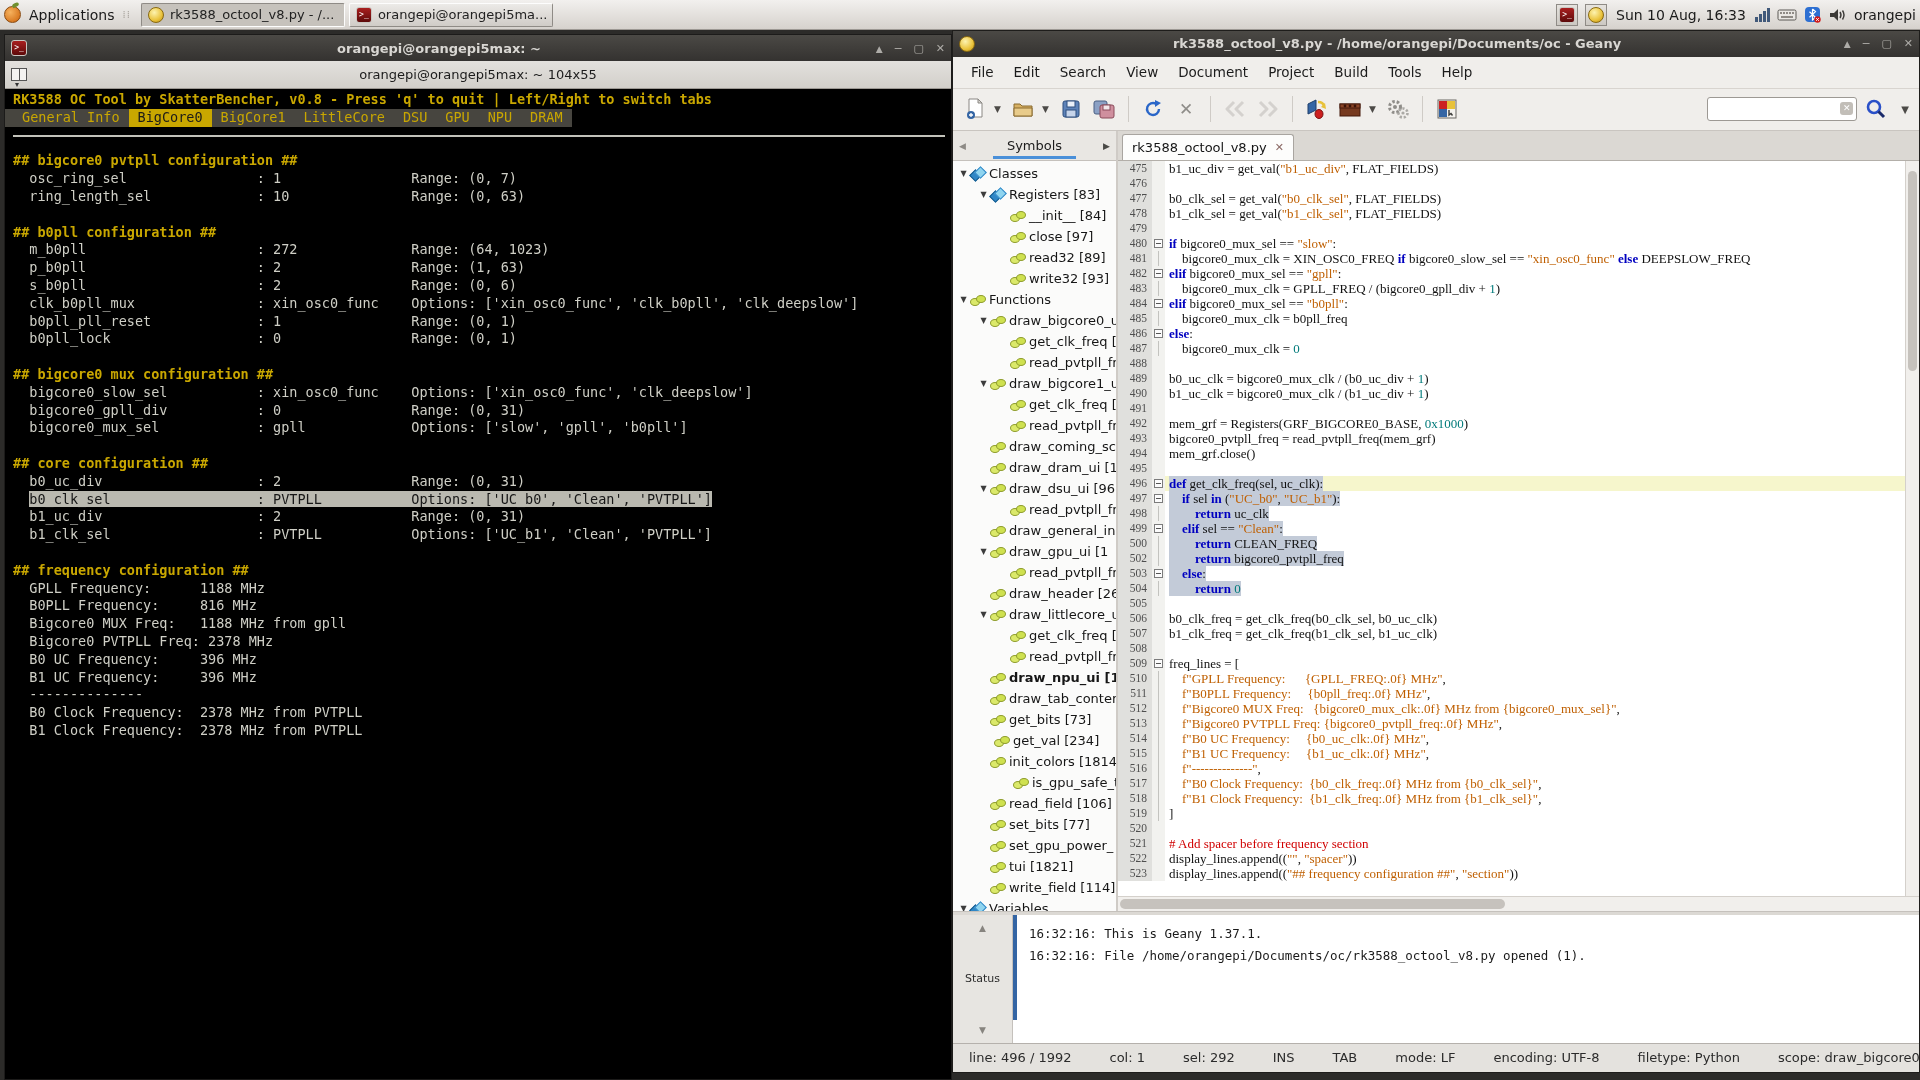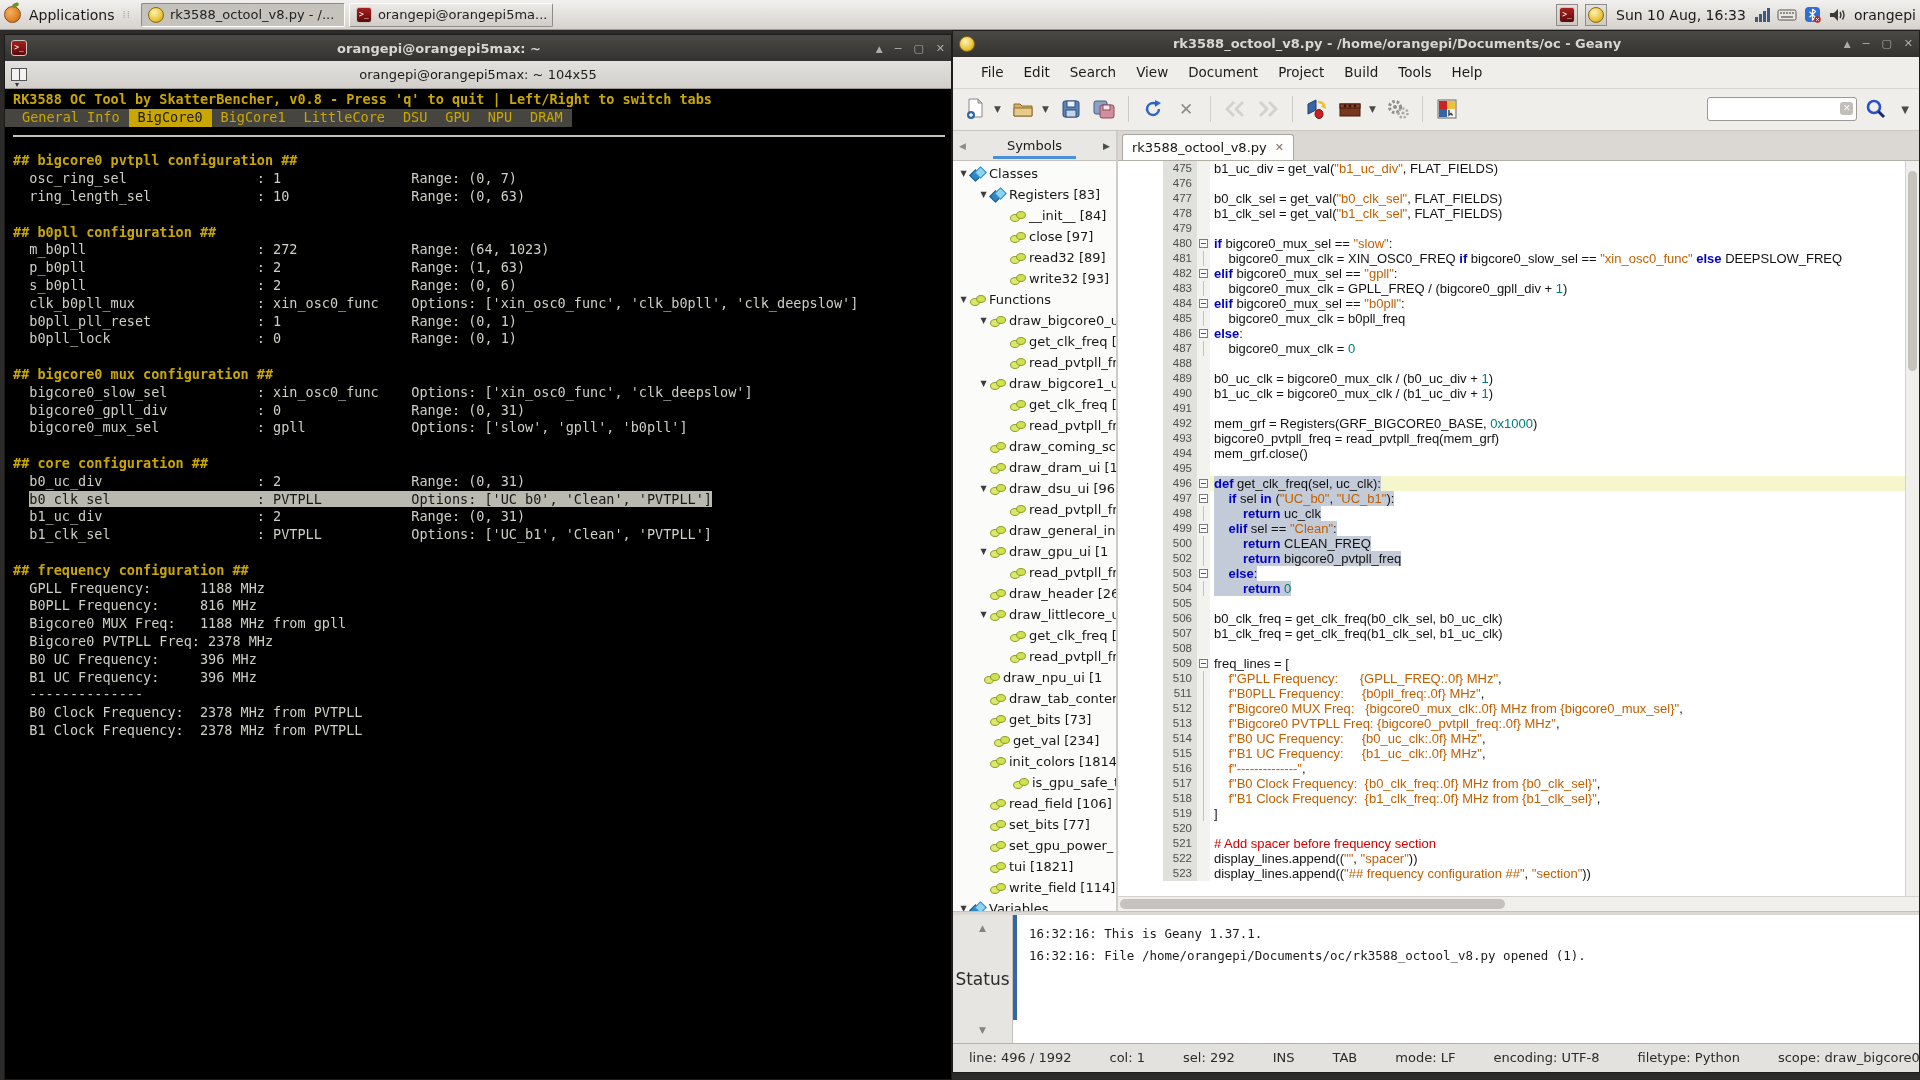--- a/index.html
+++ b/index.html
@@ -68,21 +68,21 @@
   .tabstrip { display:inline-block; background:#47453f; padding-left:8px; }
   .tui-tab { display:inline-block; padding:0 9px; color:#c9a700; }
   .tui-tab.sel { background:#c9a700; color:#1d1c18; }
   .sepline { height:2px; background:#c2c2ba; margin-top:8px; margin-right:6px; }
   .hlrow { background:#bab9b0; color:#171717; }
 
   
   #geany-win { position:absolute; left:952px; top:30px; width:968px; height:1043px; z-index:5;
                background:#efedea; border:1px solid #1e1d1b; display:flex; flex-direction:column; }
   #geany-menubar { height:33px; background:#f0eeeb; border-bottom:1px solid #d8d4cf;
-                   display:flex; align-items:center; padding-left:18px; }
+                   display:flex; align-items:center; padding-left:8px; }
   .menu-item { font-size:13.5px; color:#1b1b1b; padding:4px 10px; }
   #geany-toolbar { height:43px; background:#f0eeeb; border-bottom:1px solid #c9c5c0;
                    display:flex; align-items:center; padding:0 8px; gap:5px; }
   .tbtn { width:28px; height:30px; display:flex; align-items:center; justify-content:center; flex:0 0 auto; }
   .tsep { width:1px; height:26px; background:#cfcbc6; margin:0 5px; flex:0 0 auto; }
   .drop { font-size:9px; color:#4c4a47; width:10px; }
   .dis { opacity:.45; }
   #search-entry { width:150px; height:24px; border:1px solid #9d9994; border-radius:3px;
                   background:#fff; font-size:13px; padding:0 20px 0 6px; color:#222; }
   .entry-wrap { position:relative; margin-left:auto; }
@@ -108,21 +108,21 @@
   .ico-method::before { left:0; top:4px; background:#dbe96a; border:1px solid #8e9c2e; }
   .ico-method::after  { left:6px; top:1px; background:#cfe14f; border:1px solid #8e9c2e; }
 
   #editor-pane { flex:1; display:flex; flex-direction:column; min-width:0; }
   #edit-tabbar { height:30px; background:#dbd8d3; border-bottom:1px solid #b3afa9;
                  display:flex; align-items:flex-end; padding-left:4px; }
   #edit-tab { background:#fdfdfc; border:1px solid #a9a5a0; border-bottom:none; border-radius:3px 3px 0 0;
               height:26px; display:flex; align-items:center; gap:8px; padding:0 9px; font-size:13px; color:#151515; }
   .tab-close { color:#8c6a66; font-size:11px; }
   #code-area { height:735px; background:#fff; position:relative; overflow:hidden; display:flex; flex-direction:column; }
-  .crow { height:15px; display:flex; font-family:Liberation Sans, sans-serif; font-size:13px; line-height:15px;margin-left:45px; }
+  .crow { height:15px; display:flex; font-family:Liberation Serif, serif; font-size:13px; line-height:15px; }
   .lnum { width:34px; background:#e0e0dd; color:#4e4e4e; text-align:right; padding-right:5px;
           font-size:11.5px; flex:0 0 auto; }
   .fold { width:13px; background:#f2f2ef; flex:0 0 auto; display:flex; align-items:center; justify-content:center; }
   .fbox { width:9px; height:9px; border:1px solid #7c7c7c; background:#fcfcfc; position:relative; }
   .fbox::after { content:""; position:absolute; left:1px; right:1px; top:3px; height:1px; background:#555; }
   .flinev { width:1px; height:15px; background:#c3c3bf; }
   .ctext { flex:1; white-space:pre; padding-left:4px; overflow:hidden; color:#111; }
   .crow.cur .ctext { background:#f6f6cc; }
   .selbg { background:#c3cbd8; }
   .sk { color:#0000c0; font-weight:bold; }
@@ -131,21 +131,21 @@
   .sc { color:#d00000; }
   #vscroll { position:absolute; right:0; top:0; bottom:0; width:14px; background:#f1efec; border-left:1px solid #d4d0cb; }
   #vthumb { position:absolute; left:2px; right:2px; top:10px; height:200px; background:#c6c2bd; border-radius:5px; }
   #hscroll { height:15px; background:#f1efec; border-top:1px solid #d4d0cb; position:relative; }
   #hthumb { position:absolute; left:2px; top:2px; width:385px; height:10px; background:#c6c2bd; border-radius:5px; }
 
   #splitter { height:4px; background:#dcd9d4; border-top:1px solid #c5c1bc; }
   #msgwin { height:130px; display:flex; background:#fff; }
   #msg-tabs { width:60px; background:#e7e5e1; border-right:1px solid #c5c1bc;
               display:flex; flex-direction:column; align-items:center; justify-content:space-between; padding:8px 0; }
-  #msg-tab-label { font-size:17px; color:#2c2c2c; }
+  #msg-tab-label { font-size:11px; color:#2c2c2c; }
   .msg-arrow { font-size:9px; color:#87847f; }
   #msg-body { flex:1; position:relative; padding:8px 0 0 16px;
               font-family:"DejaVu Sans Mono", monospace; font-size:12.5px; line-height:22px; color:#1b1b1b; }
   #msg-indicator { position:absolute; left:0; top:0; width:4px; height:105px; background:#3465a4; }
   #statusbar { height:30px; background:#e4e2de; border-top:1px solid #b5b1ac;
                display:flex; align-items:center; font-size:13px; color:#2b2b2b;
                padding-left:16px; column-gap:38px; white-space:nowrap; overflow:hidden; }
 
   
   svg { display:block; }
@@ -513,21 +513,21 @@
           <div class="trow" style="padding-left: 44px;">
             <span class="exp"></span>
             <span class="ico-method"></span>
             <span>get_clk_freq [</span>
           </div>
           <div class="trow" style="padding-left: 44px;">
             <span class="exp"></span>
             <span class="ico-method"></span>
             <span>read_pvtpll_fr</span>
           </div>
-          <div class="trow" style="padding-left: 18px;">
+          <div class="trow" style="padding-left: 24px; font-weight: bold;">
             <span class="exp"></span>
             <span class="ico-method"></span>
             <span>draw_npu_ui [1</span>
           </div>
           <div class="trow" style="padding-left: 24px;">
             <span class="exp"></span>
             <span class="ico-method"></span>
             <span>draw_tab_conter</span>
           </div>
           <div class="trow" style="padding-left: 24px;">

